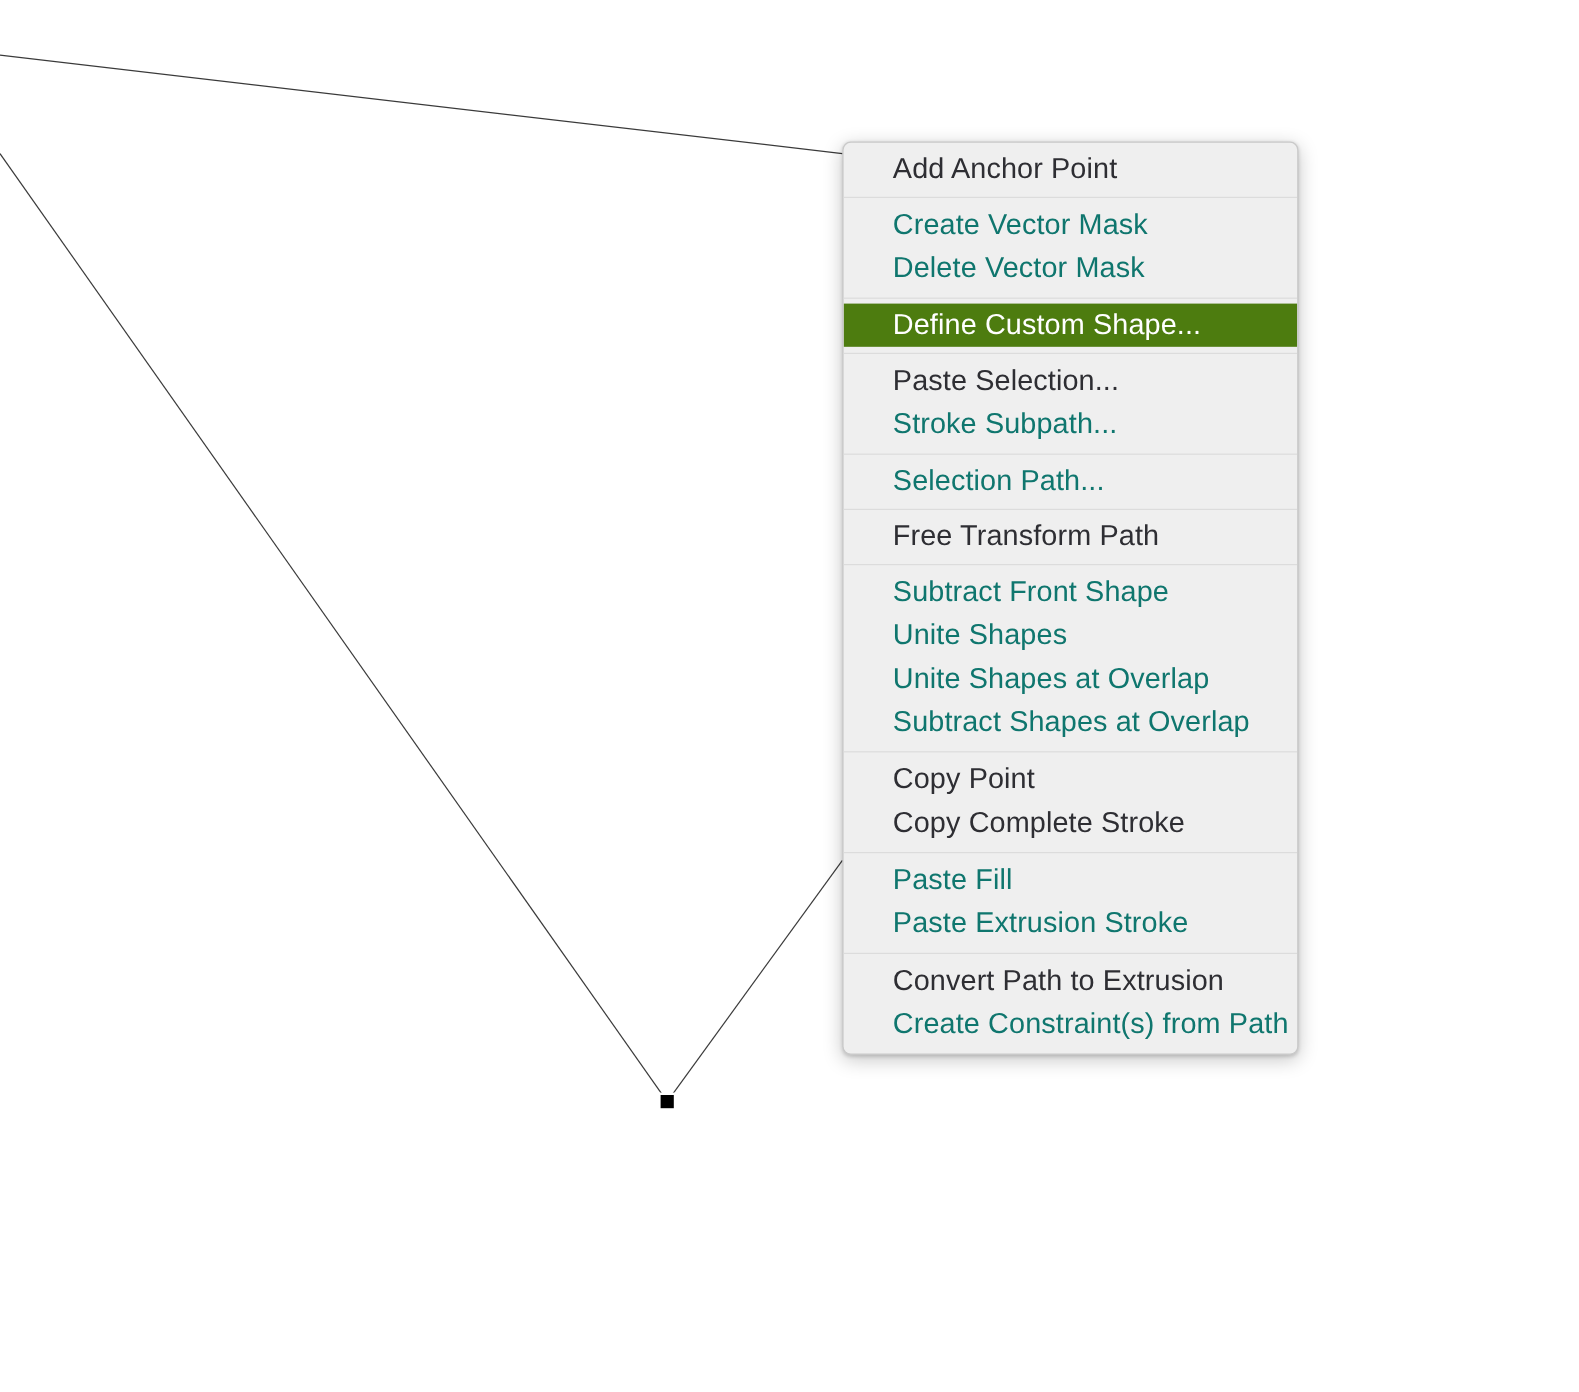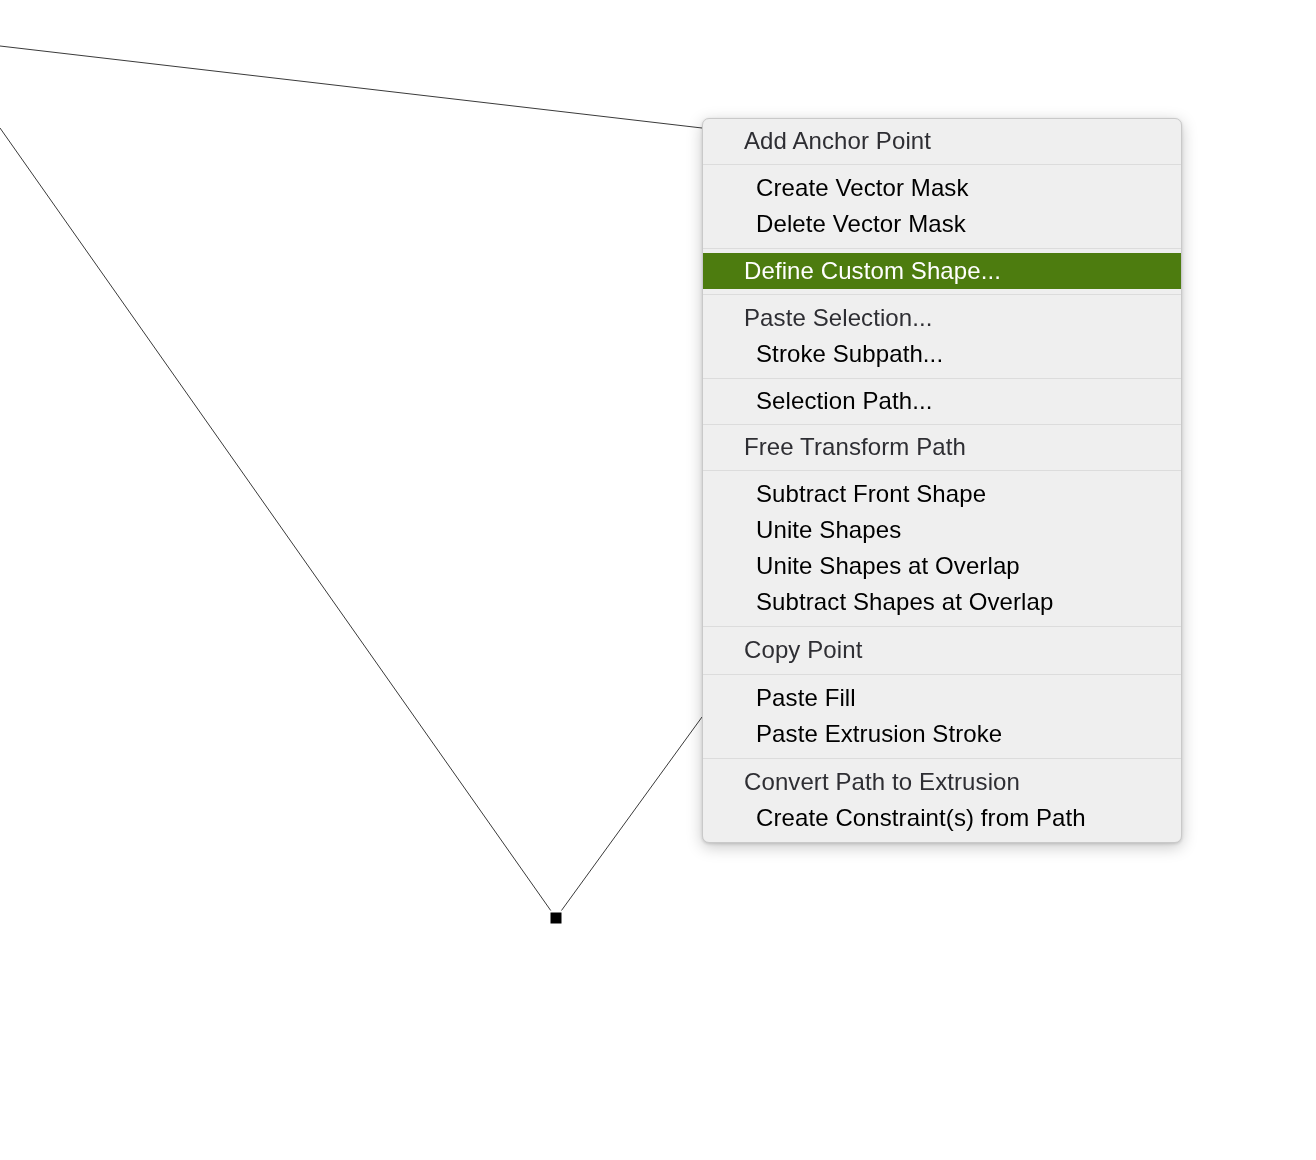--- a/index.html
+++ b/index.html
@@ -22,21 +22,21 @@
     left: 0; top: 0;
     width: 1316px;
     height: 1160px;
   }
 
   
   #context-menu {
     position: absolute;
     left: 702px;
     top: 118px;
-    width: 480px;
+    width: 380px;
     background: #efefef;
     border-radius: 7px;
     border: 1px solid #c9c9c9;
     box-sizing: border-box;
     box-shadow: 0 4px 16px rgba(0,0,0,0.22), 0 1px 3px rgba(0,0,0,0.14);
     padding: 0;
     overflow: hidden;
   }
 
   .menu-group {
@@ -55,22 +55,21 @@
   .menu-item {
     height: 36px;
     line-height: 36px;
     padding: 0 14px 0 41px;
     font-size: 24px;
     color: #2e2e33;
     white-space: nowrap;
     letter-spacing: 0.1px;
   }
   .menu-item.disabled {
-    color: #000000;
-    margin-left: 12px;
+    color: #0f766e;
   }
   .menu-item.selected {
     background: #4d7c0f;
     color: #ffffff;
   }
 </style>
 </head>
 <body>
 
 <svg id="canvas-layer" viewBox="0 0 1316 1160" width="1316" height="1160" xmlns="http://www.w3.org/2000/svg">
@@ -114,20 +113,21 @@
     <div class="menu-sep"></div>
     <div class="menu-group">
       <div class="menu-item disabled">Subtract Front Shape</div>
       <div class="menu-item disabled">Unite Shapes</div>
       <div class="menu-item disabled">Unite Shapes at Overlap</div>
       <div class="menu-item disabled">Subtract Shapes at Overlap</div>
     </div>
     <div class="menu-sep"></div>
     <div class="menu-group">
       <div class="menu-item">Copy Point</div>
+      <div class="menu-item">Copy Complete Stroke</div>
     </div>
     <div class="menu-sep"></div>
     <div class="menu-group">
       <div class="menu-item disabled">Paste Fill</div>
       <div class="menu-item disabled">Paste Extrusion Stroke</div>
     </div>
     <div class="menu-sep"></div>
     <div class="menu-group">
       <div class="menu-item">Convert Path to Extrusion</div>
       <div class="menu-item disabled">Create Constraint(s) from Path</div>

